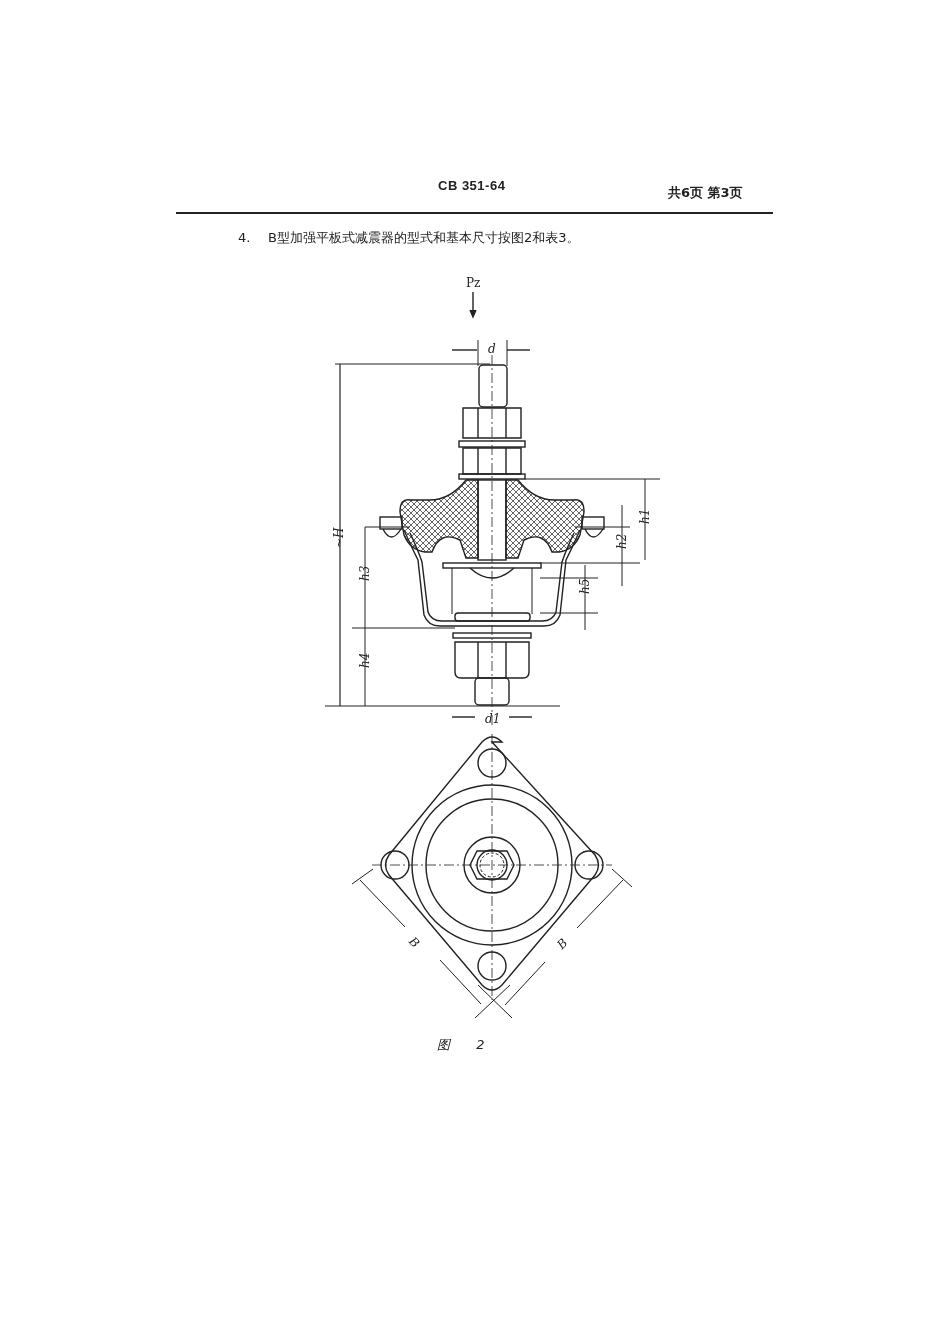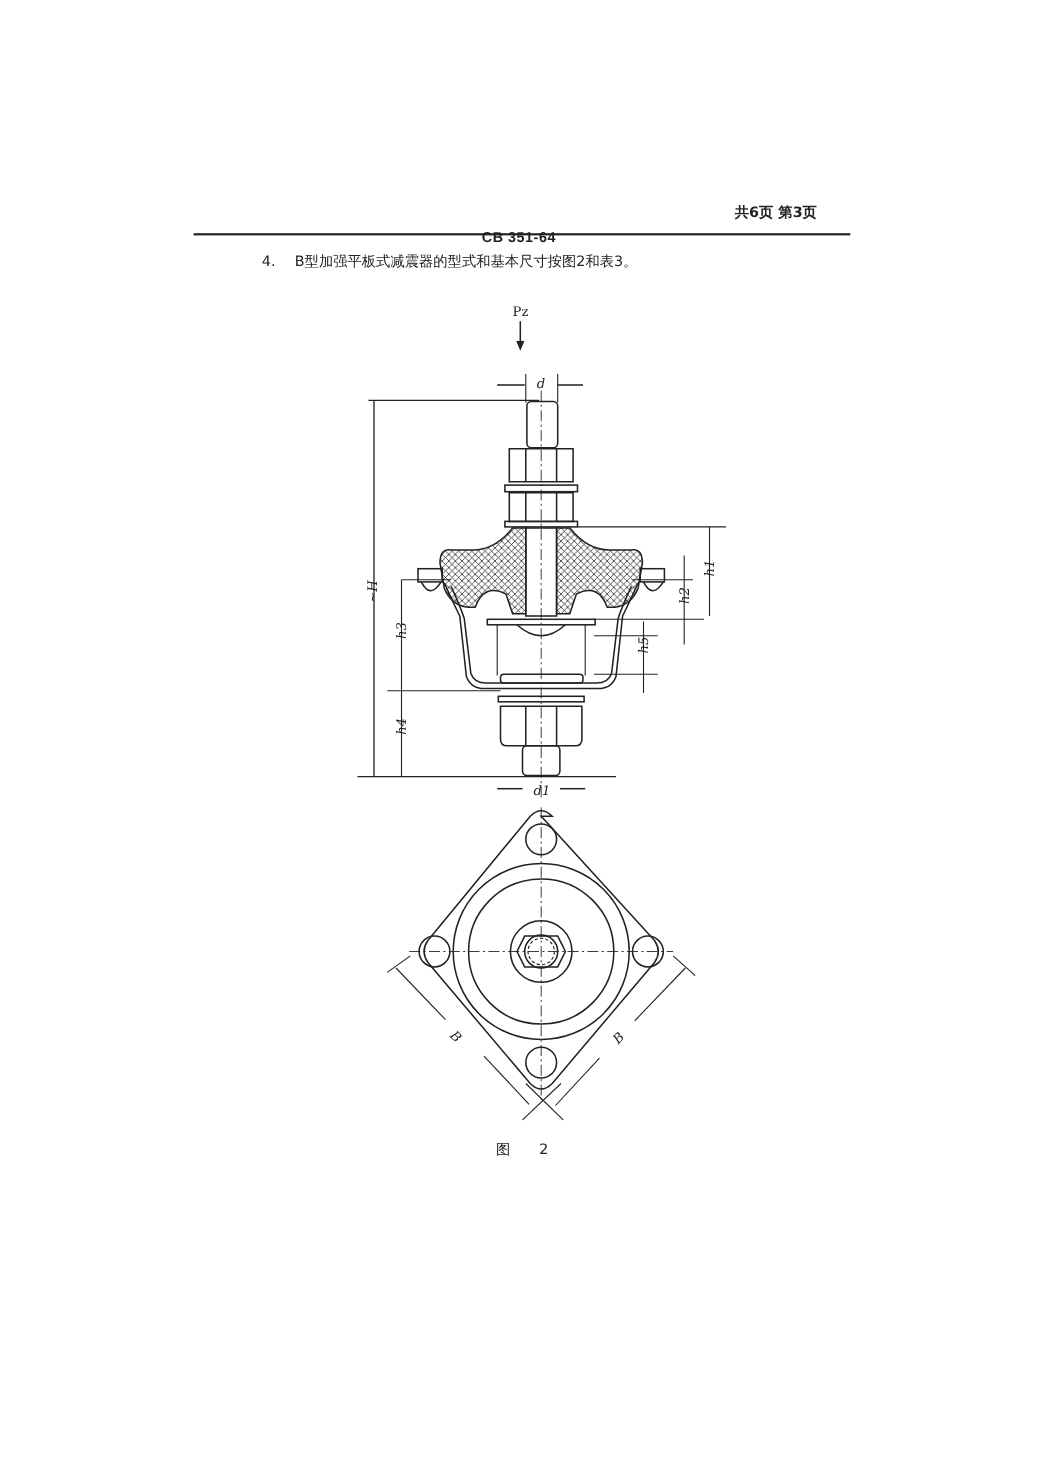--- a/index.html
+++ b/index.html
@@ -1,23 +1,23 @@
 <!DOCTYPE html>
 <html><head>
 <meta charset="utf-8">
 <style>
   html,body{margin:0;padding:0;background:#fff;}
   body{width:950px;height:1343px;position:relative;overflow:hidden;font-family:"DejaVu Sans","Liberation Sans",sans-serif;color:#222;}
-  .hdr-code{position:absolute;left:438px;top:208px;font-size:13px;font-weight:bold;letter-spacing:0.5px;font-family:"Liberation Sans","DejaVu Sans",sans-serif;}
+  .hdr-code{position:absolute;left:438px;top:178px;font-size:13px;font-weight:bold;letter-spacing:0.5px;font-family:"Liberation Sans","DejaVu Sans",sans-serif;}
   .hdr-page{position:absolute;left:668px;top:184px;font-size:13px;font-weight:bold;}
   .hdr-rule{position:absolute;left:176px;top:212px;width:597px;height:2px;background:#222;}
   .para{position:absolute;left:204px;top:229px;font-size:13px;margin-left:34px;}
   .para .num{display:inline-block;width:30px;}
   .fig{position:absolute;left:0;top:0;}
-  .caption{position:absolute;left:451px;top:1036px;font-size:13px;word-spacing:22px;}
+  .caption{position:absolute;left:437px;top:1036px;font-size:13px;word-spacing:22px;font-style:italic;}
   .lbl{font-family:"DejaVu Serif","Liberation Serif",serif;font-style:italic;font-size:12px;fill:#222;}
   .pz{font-family:"DejaVu Serif","Liberation Serif",serif;font-size:12px;fill:#222;}
 </style>
 </head>
 <body>
 
 <div class="hdr-code">CB 351-64</div>
 <div class="hdr-page">共6页  第3页</div>
 <div class="hdr-rule"></div>
 

